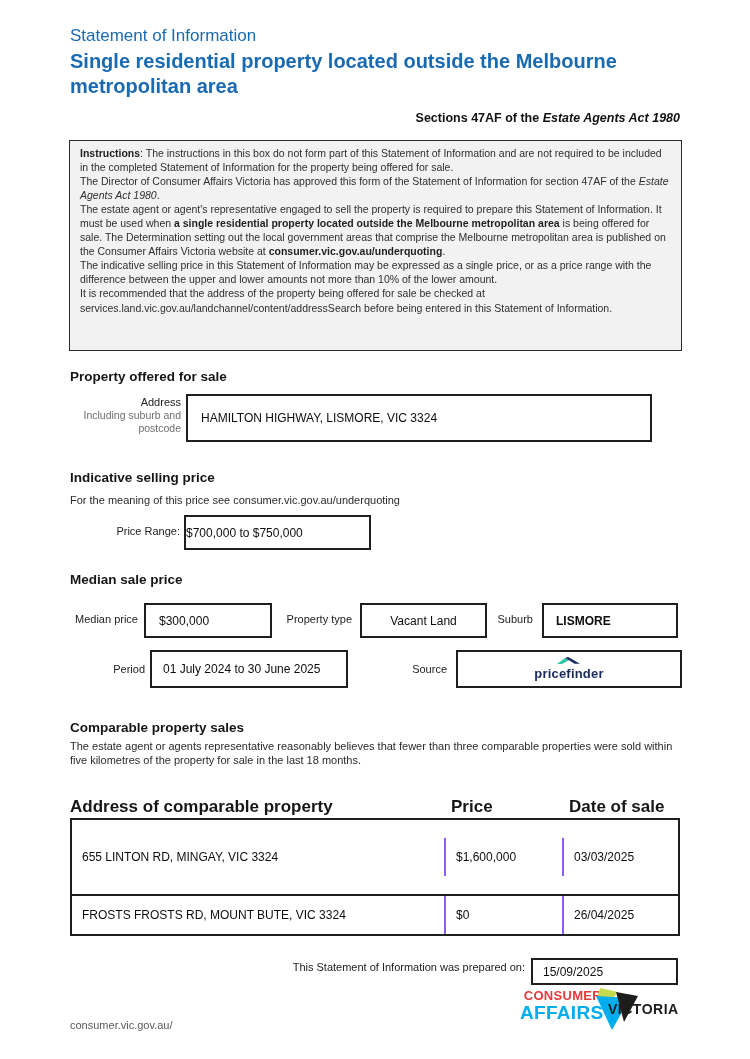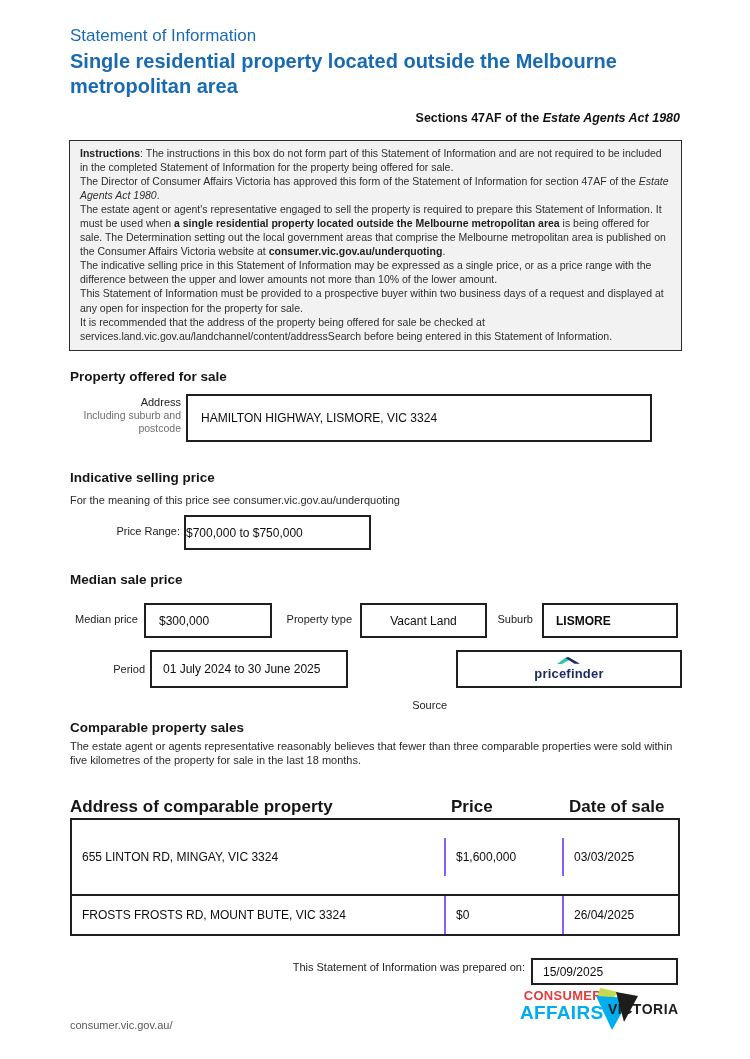--- a/index.html
+++ b/index.html
@@ -48,21 +48,21 @@
 
   
   .mp-lbl{left:70px;top:613px;width:68px;}
   .mp-box{left:144px;top:603px;width:128px;height:35px;padding-left:13px;}
   .pt-lbl{left:280px;top:613px;width:72px;}
   .pt-box{left:360px;top:603px;width:127px;height:35px;justify-content:center;}
   .sb-lbl{left:496px;top:613px;width:37px;}
   .sb-box{left:542px;top:603px;width:136px;height:35px;padding-left:12px;font-weight:bold;}
   .pd-lbl{left:98px;top:663px;width:47px;}
   .pd-box{left:150px;top:650px;width:198px;height:38px;padding-left:11px;}
-  .src-lbl{left:370px;top:663px;width:77px;margin-top:36px;}
+  .src-lbl{left:370px;top:663px;width:77px;}
   .src-box{left:456px;top:650px;width:226px;height:38px;justify-content:center;}
 
   
   .pricefinder{display:flex;flex-direction:column;align-items:center;}
   .pf-text{font-size:13px;font-weight:bold;letter-spacing:0.2px;color:#1b2a5e;margin-top:1px;}
 
   
   .comp-note{left:70px;top:740px;width:606px;font-size:11px;line-height:13.5px;color:#2a2a2a;}
   .tbl-head{left:70px;top:797px;width:610px;display:grid;grid-template-columns:374px 118px 118px;font-size:17px;font-weight:bold;color:#161616;}
   .tbl-head .hc2,.tbl-head .hc3{padding-left:7px;}
@@ -91,21 +91,20 @@
 
   <div class="abs eyebrow">Statement of Information</div>
   <div class="abs doc-title">Single residential property located outside the Melbourne metropolitan area</div>
   <div class="abs act-ref"><span>Sections 47AF of the </span><i>Estate Agents Act 1980</i></div>
 
   <div class="abs instructions">
     <p><b>Instructions</b><span>: The instructions in this box do not form part of this Statement of Information and are not required to be included in the completed Statement of Information for the property being offered for sale.</span></p>
     <p><span>The Director of Consumer Affairs Victoria has approved this form of the Statement of Information for section 47AF of the </span><i>Estate Agents Act 1980</i><span>.</span></p>
     <p><span>The estate agent or agent's representative engaged to sell the property is required to prepare this Statement of Information. It must be used when </span><b>a single residential property located outside the Melbourne metropolitan area</b><span> is being offered for sale. The Determination setting out the local government areas that comprise the Melbourne metropolitan area is published on the Consumer Affairs Victoria website at </span><b>consumer.vic.gov.au/underquoting</b><span>.</span></p>
     <p>The indicative selling price in this Statement of Information may be expressed as a single price, or as a price range with the difference between the upper and lower amounts not more than 10% of the lower amount.</p>
-    <p>This Statement of Information must be provided to a prospective buyer within two business days of a request and displayed at any open for inspection for the property for sale.</p>
     <p>It is recommended that the address of the property being offered for sale be checked at services.land.vic.gov.au/landchannel/content/addressSearch before being entered in this Statement of Information.</p>
   </div>
 
   <div class="abs sec-h" style="left:70px;top:369px;">Property offered for sale</div>
   <div class="abs addr-lblblk">
     <div class="lbl lbl-r">Address</div>
     <div class="sub-lbl lbl-r">Including suburb and postcode</div>
   </div>
   <div class="abs vbox addr-box">HAMILTON HIGHWAY, LISMORE, VIC 3324</div>
 

